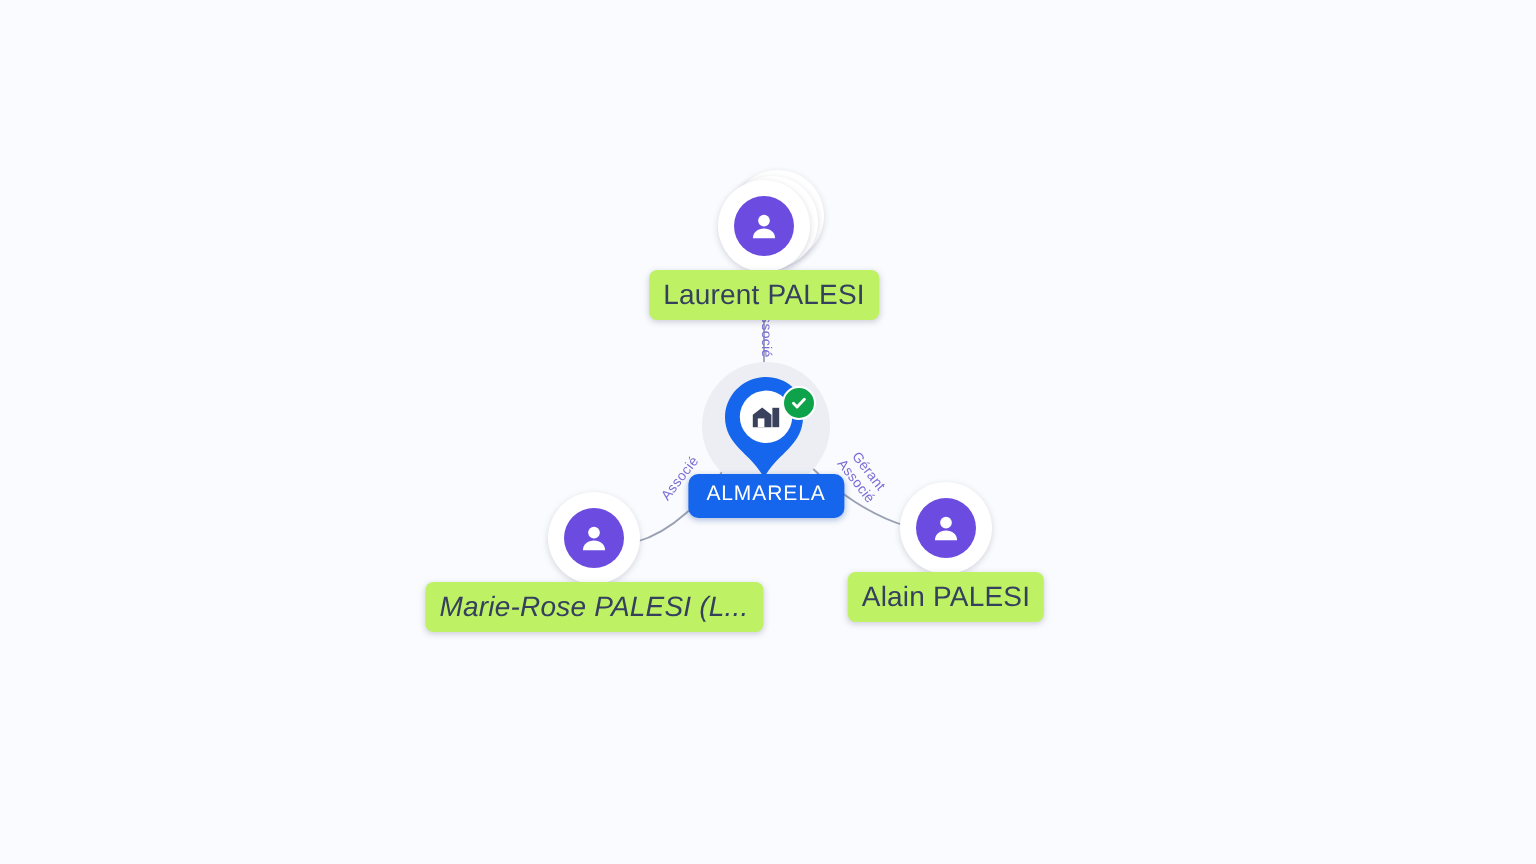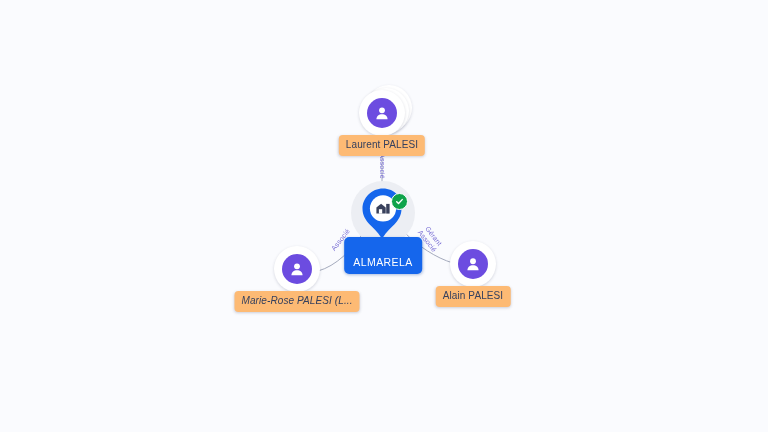--- a/index.html
+++ b/index.html
@@ -73,23 +73,23 @@
     background: #6c4ce0;
     display: flex;
     align-items: center;
     justify-content: center;
   }
   .avatar-circle svg { display: block; }
 
   .node-label {
     position: absolute;
     transform: translateX(-50%);
-    background: #fdba74;
+    background: #bef264;
     color: #35405e;
-    font-size: 10px;
+    font-size: 14px;
     line-height: 1;
     white-space: nowrap;
     padding: 5px 7px 6px 7px;
     border-radius: 4px;
     box-shadow: 0 1px 3px rgba(40,45,80,0.22);
     letter-spacing: 0.1px;
     text-align: right;
   }
 
   
@@ -129,21 +129,21 @@
     justify-content: center;
   }
   .company-label {
     position: absolute;
     transform: translateX(-50%);
     background: #1566ec;
     color: #ffffff;
     font-size: 10.5px;
     line-height: 1;
     white-space: nowrap;
-    padding: 20px 9px 6px 9px;
+    padding: 5px 9px 6px 9px;
     border-radius: 5px;
     letter-spacing: 0.45px;
     box-shadow: 0 1px 3px rgba(21,70,160,0.35);
   }
 
   
   .edge-label {
     position: absolute;
     color: #7a6fd4;
     font-size: 7px;

